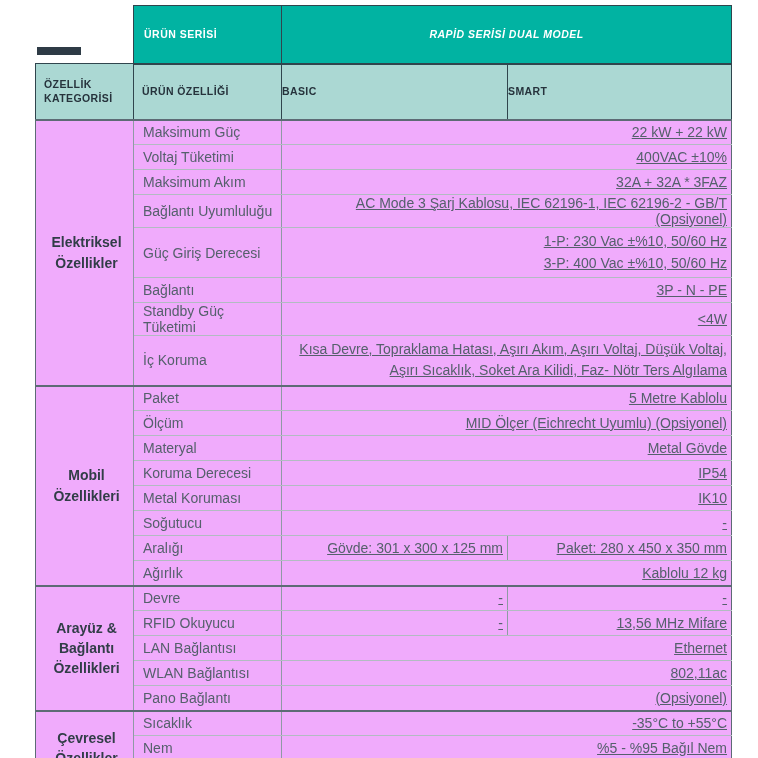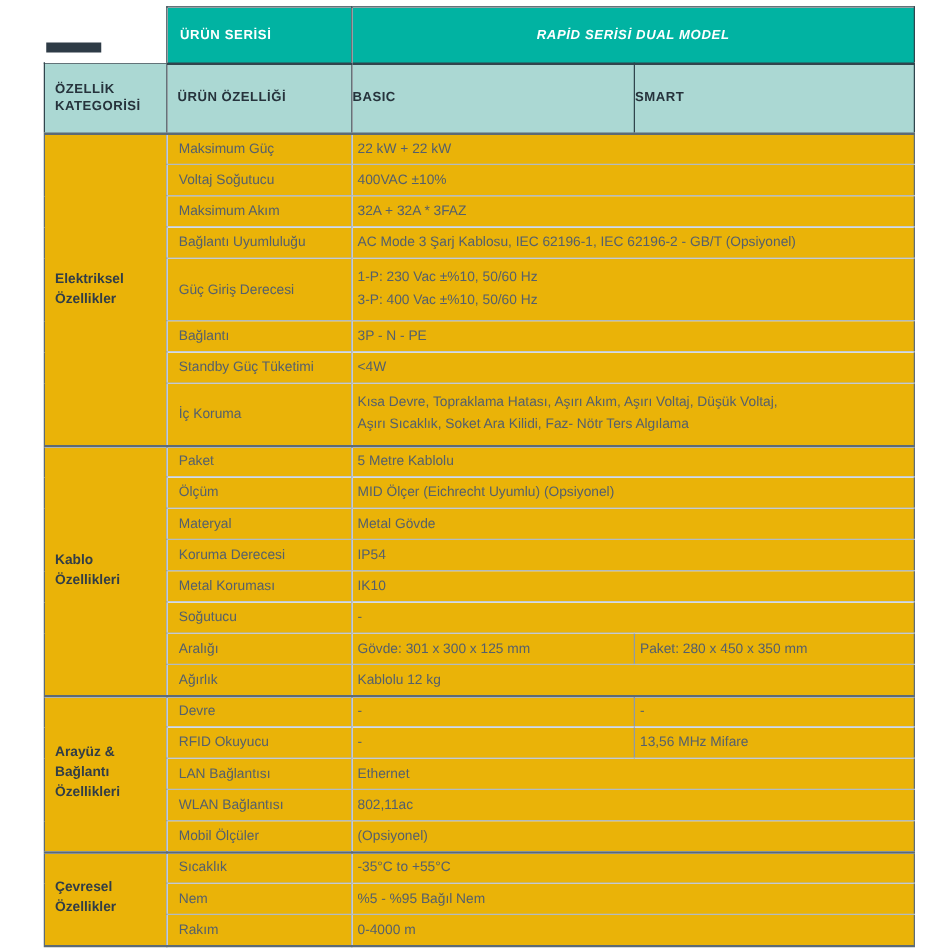--- a/index.html
+++ b/index.html
@@ -16,21 +16,21 @@
     table-layout: fixed;
   }
   col.c1 { width: 98px; }
   col.c2 { width: 148px; }
   col.c3 { width: 226px; }
   col.c4 { width: 224px; }
 
   th, td { box-sizing: border-box; overflow: hidden; }
 
   
-  tr.hdr-top { height: 45px; }
+  tr.hdr-top { height: 58px; }
   td.corner { border: none; position: relative; background: #ffffff; }
   .logo-dash {
     position: absolute; left: 1px; bottom: 8px;
     width: 44px; height: 8px; background: #2e3b46;
   }
   th.teal {
     background: #01b3a2;
     color: #ffffff;
     font-size: 10.5px; font-weight: bold; letter-spacing: 0.5px;
     border: 1px solid #30454d;
@@ -53,35 +53,35 @@
 
   
   tbody tr { height: 25px; }
   tbody tr.tall { height: 50px; }
 
   tbody th, tbody td {
     border-left: 1px solid #8f9aa4;
     border-right: 1px solid #8f9aa4;
     border-top: 1px solid #b2bbc2;
     border-bottom: 1px solid #b2bbc2;
-    font-size: 11px;
+    font-size: 14px;
     color: #55606c;
-    background: #eab308;
+    background: #f0abfc;
     font-weight: normal;
   }
   tbody th.cat {
     color: #313d47; font-weight: bold;
-    text-align: left; vertical-align: middle;
+    text-align: center; vertical-align: middle;
     padding: 0 4px 0 8px;
     white-space: pre-line; line-height: 1.45;
     border-left: 1px solid #5d6b75;
     border-top: none; border-bottom: none;
   }
   tbody td.lbl { text-align: left; padding: 0 4px 0 9px; }
-  tbody td.val { text-align: left; padding: 0 4px; }
+  tbody td.val { text-align: right; padding: 0 4px; text-decoration: underline; }
   tbody td.pre { white-space: pre-line; line-height: 1.55; }
 
   
   tbody.sec { border-top: 2px solid #5d6b75; }
   tbody.sec.last { border-bottom: 2px solid #5d6b75; }
   table.spec tbody td:last-child { border-right: 1px solid #5d6b75; }
 </style>
 </head>
 <body>
 
@@ -111,21 +111,21 @@
     </thead>
 
     <tbody class="sec">
       <tr>
         <th class="cat" rowspan="8">Elektriksel
 Özellikler</th>
         <td class="lbl">Maksimum Güç</td>
         <td class="val" colspan="2">22 kW + 22 kW</td>
       </tr>
       <tr>
-        <td class="lbl">Voltaj Soğutucu</td>
+        <td class="lbl">Voltaj Tüketimi</td>
         <td class="val" colspan="2">400VAC ±10%</td>
       </tr>
       <tr>
         <td class="lbl">Maksimum Akım</td>
         <td class="val" colspan="2">32A + 32A * 3FAZ</td>
       </tr>
       <tr>
         <td class="lbl">Bağlantı Uyumluluğu</td>
         <td class="val" colspan="2">AC Mode 3 Şarj Kablosu, IEC 62196-1, IEC 62196-2 - GB/T (Opsiyonel)</td>
       </tr>
@@ -144,21 +144,21 @@
       </tr>
       <tr class="tall">
         <td class="lbl">İç Koruma</td>
         <td class="val pre" colspan="2">Kısa Devre, Topraklama Hatası, Aşırı Akım, Aşırı Voltaj, Düşük Voltaj,
 Aşırı Sıcaklık, Soket Ara Kilidi, Faz- Nötr Ters Algılama</td>
       </tr>
     </tbody>
 
     <tbody class="sec">
       <tr>
-        <th class="cat" rowspan="8">Kablo
+        <th class="cat" rowspan="8">Mobil
 Özellikleri</th>
         <td class="lbl">Paket</td>
         <td class="val" colspan="2">5 Metre Kablolu</td>
       </tr>
       <tr>
         <td class="lbl">Ölçüm</td>
         <td class="val" colspan="2">MID Ölçer (Eichrecht Uyumlu) (Opsiyonel)</td>
       </tr>
       <tr>
         <td class="lbl">Materyal</td>
@@ -203,21 +203,21 @@
       </tr>
       <tr>
         <td class="lbl">LAN Bağlantısı</td>
         <td class="val" colspan="2">Ethernet</td>
       </tr>
       <tr>
         <td class="lbl">WLAN Bağlantısı</td>
         <td class="val" colspan="2">802,11ac</td>
       </tr>
       <tr>
-        <td class="lbl">Mobil Ölçüler</td>
+        <td class="lbl">Pano Bağlantı</td>
         <td class="val" colspan="2">(Opsiyonel)</td>
       </tr>
     </tbody>
 
     <tbody class="sec last">
       <tr>
         <th class="cat" rowspan="3">Çevresel
 Özellikler</th>
         <td class="lbl">Sıcaklık</td>
         <td class="val" colspan="2">-35°C to +55°C</td>

